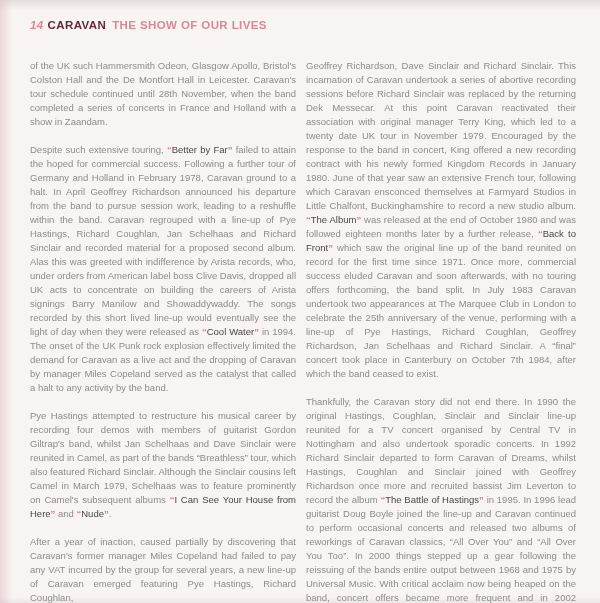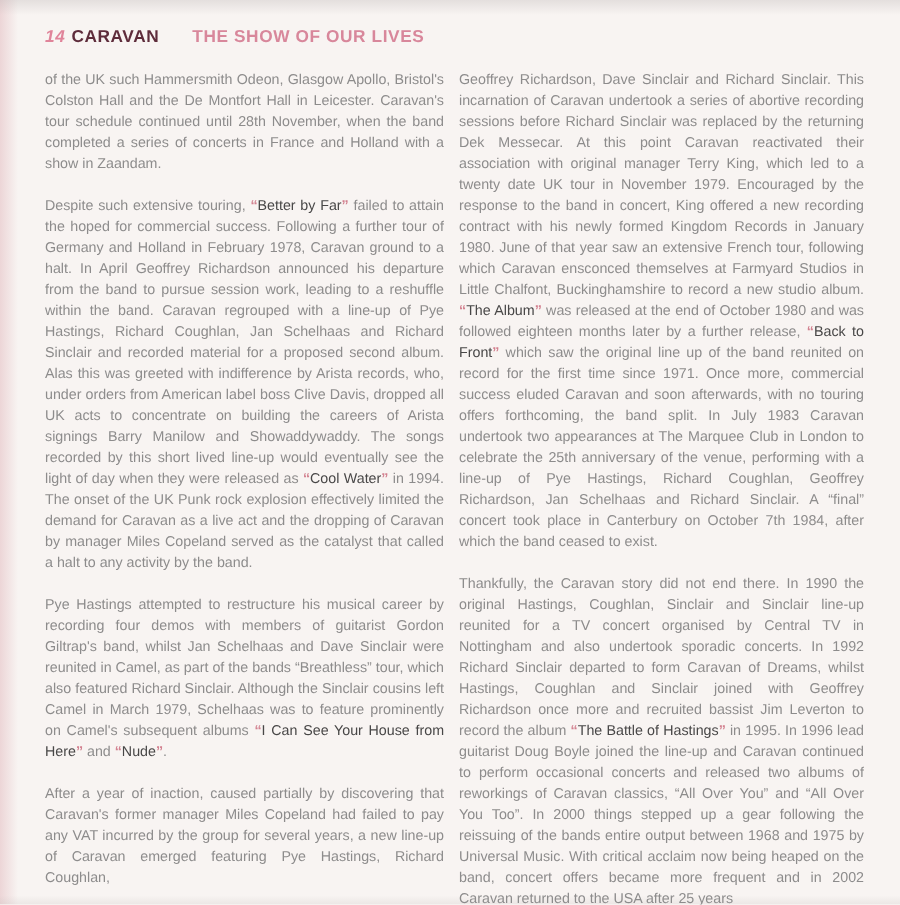--- a/index.html
+++ b/index.html
@@ -29,32 +29,32 @@
     background: linear-gradient(to top, rgba(190,183,183,0.22), rgba(190,183,183,0.0));
     pointer-events: none;
   }
   .header {
     position: absolute; left: 30px; top: 19px;
     font-size: 11.5px; font-weight: bold; letter-spacing: 0.4px;
     white-space: nowrap;
   }
   .header .page-num   { color: #e0849a; margin-right: 4px; font-style: italic; }
   .header .band       { color: #5e2c3b; margin-right: 6px; }
-  .header .page-title { color: #d8879b; margin-left: 16px; }
+  .header .page-title { color: #d8879b; }
   .columns {
     position: absolute; left: 30px; top: 47px; width: 546px;
     display: flex; gap: 10px;
   }
   .column {
     font-size: 9.5px; line-height: 14px; color: #8d8c8c;
     text-align: justify;
   }
   .column.left  { width: 266px; }
   .column.right { width: 270px; }
-  .para { margin: 0 0 14px 0; }
+  .para { margin: 12px 0 14px 0; }
   .para:last-child { margin-bottom: 0; }
   .album-title { font-weight: normal; color: #484747; }
   .quote { font-weight: bold; color: #d2808f; }
 </style>
 </head>
 <body>
 
 <div class="page">
   <div class="edge-left"></div>
   <div class="edge-top"></div>

